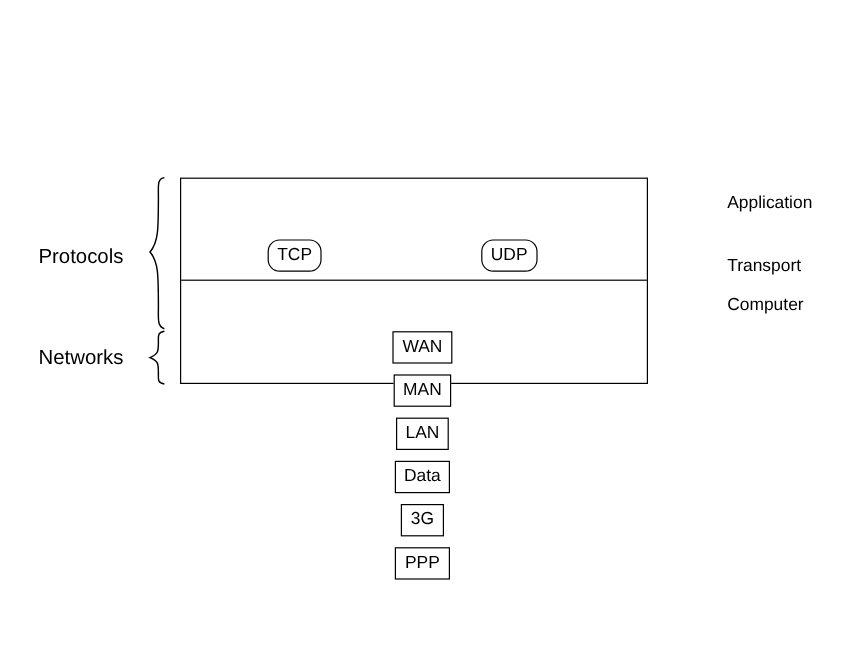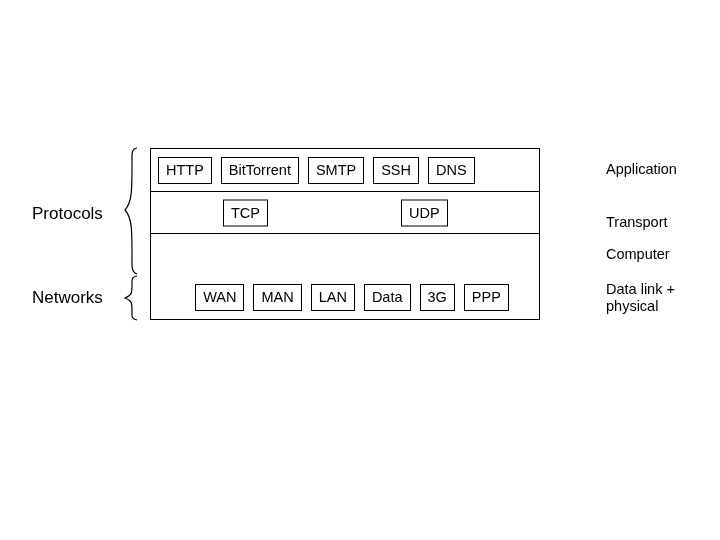--- a/index.html
+++ b/index.html
@@ -52,39 +52,40 @@
 
   
   .chips {
     position: absolute;
     left: 0; top: 0;
     width: 100%; height: 100%;
     display: flex;
     align-items: center;
   }
   .chips.app  { justify-content: flex-start; padding-left: 7px; gap: 9px; }
-  .chips.link { justify-content: center; padding-left: 7px; gap: 9px; }
+  .chips.link { justify-content: space-between; padding-left: 7px; gap: 9px; flex-direction: column; }
 
   .chip {
     border: 1px solid #000000;
     box-sizing: border-box;
     height: 27px;
     line-height: 25px;
     padding: 0 7px;
     font-size: 14.5px;
     text-align: center;
     white-space: nowrap;
     background: #ffffff;
   }
 
   
   .chip-abs {
     position: absolute;
     top: 50%;
     transform: translateY(-50%);
+    border-radius: 10px;
   }
   .chip-tcp { left: 72px; }
   .chip-udp { left: 250px; }
   .chip-ip  { left: 178px; }
 
   
   .layer-name {
     position: absolute;
     left: 564px;
     font-size: 14.5px;
@@ -139,29 +140,20 @@
   </div>
 
   <div class="brace brace-networks">
     <svg width="18" height="48" viewBox="0 0 18 48" aria-hidden="true">
       <path d="M15 2 C9 3, 10 6, 10 11 C10 19, 10 21, 3 24 C10 27, 10 29, 10 37 C10 42, 9 45, 15 46" fill="none" stroke="#000000" stroke-width="1.2"></path>
     </svg>
   </div>
 
   <div class="stack">
 
-    <div class="layer-row row-app">
-      <div class="chips app">
-        <div class="chip">HTTP</div>
-        <div class="chip">BitTorrent</div>
-        <div class="chip">SMTP</div>
-        <div class="chip">SSH</div>
-        <div class="chip">DNS</div>
-      </div>
-    </div>
 
     <div class="layer-row row-trans">
       <div class="chip chip-abs chip-tcp">TCP</div>
       <div class="chip chip-abs chip-udp">UDP</div>
     </div>
 
 
     <div class="layer-row row-link last">
       <div class="chips link">
         <div class="chip">WAN</div>
@@ -174,17 +166,15 @@
     </div>
 
   </div>
 
   <div class="layer-name ln-app">Application</div>
 
   <div class="layer-name ln-trans">Transport</div>
 
   <div class="layer-name ln-net">Computer</div>
 
-  <div class="layer-name ln-link">Data link +
-physical</div>
 
 
 </div>
 
 </body></html>

